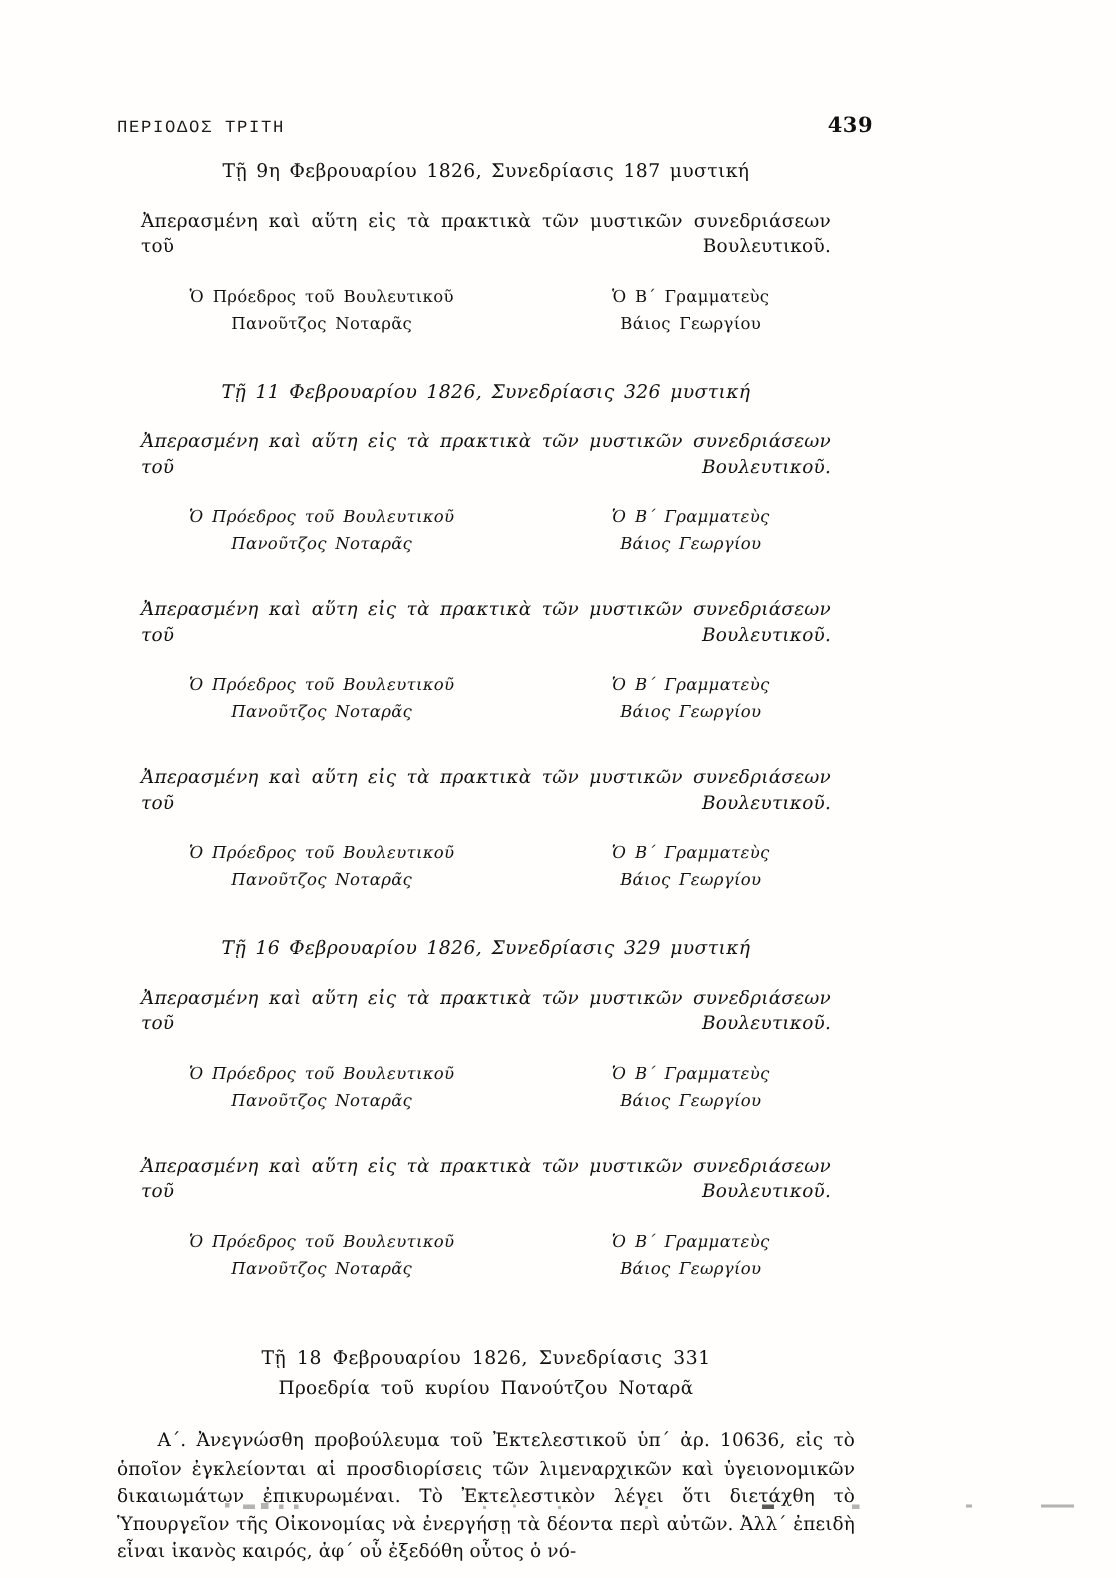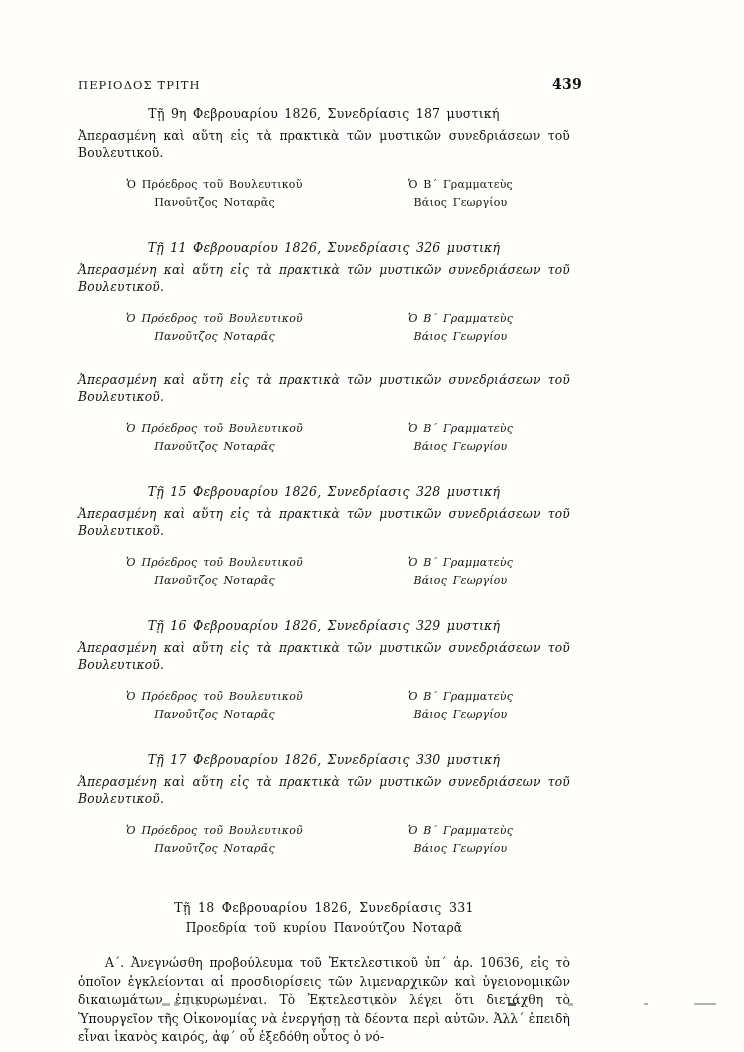--- a/index.html
+++ b/index.html
@@ -32,20 +32,21 @@
     width: 504px;
     display: flex;
     align-items: baseline;
     justify-content: space-between;
   }
   .head-title {
     font-size: 11.5px;
     letter-spacing: 1.1px;
     color: #1a1a1a;
     white-space: nowrap;
+    font-family: Liberation Mono, monospace;
   }
   .folio {
     font-size: 14px;
     font-weight: 700;
     color: #111;
     letter-spacing: 0.3px;
     text-align: center;
   }
 
   
@@ -68,21 +69,21 @@
     margin: 0 0 5px 0;
     word-spacing: 2px;
   }
 
   .session-note {
     text-align: justify;
     text-align-last: justify;
     font-size: 12.3px;
     line-height: 17px;
     letter-spacing: 0.15px;
-    margin: 0;
+    margin: 16px;
   }
 
   .signatures {
     display: flex;
     margin-top: 14px;
   }
   .sig-block {
     font-size: 11px;
     line-height: 18px;
     text-align: center;
@@ -182,21 +183,20 @@
           <span class="sig-name">Πανοῦτζος Νοταρᾶς</span>
         </div>
         <div class="sig-block sig-right">
           <span class="sig-role">Ὁ Β΄ Γραμματεὺς</span>
           <span class="sig-name">Βάιος Γεωργίου</span>
         </div>
       </div>
     </div>
 
     <div class="session">
-      <p class="session-heading">Τῇ 15 Φεβρουαρίου 1826, Συνεδρίασις 328 μυστική</p>
       <p class="session-note">Ἀπερασμένη καὶ αὕτη εἰς τὰ πρακτικὰ τῶν μυστικῶν συνεδριάσεων τοῦ Βουλευτικοῦ.</p>
       <div class="signatures">
         <div class="sig-block sig-left">
           <span class="sig-role">Ὁ Πρόεδρος τοῦ Βουλευτικοῦ</span>
           <span class="sig-name">Πανοῦτζος Νοταρᾶς</span>
         </div>
         <div class="sig-block sig-right">
           <span class="sig-role">Ὁ Β΄ Γραμματεὺς</span>
           <span class="sig-name">Βάιος Γεωργίου</span>
         </div>
@@ -212,21 +212,20 @@
           <span class="sig-name">Πανοῦτζος Νοταρᾶς</span>
         </div>
         <div class="sig-block sig-right">
           <span class="sig-role">Ὁ Β΄ Γραμματεὺς</span>
           <span class="sig-name">Βάιος Γεωργίου</span>
         </div>
       </div>
     </div>
 
     <div class="session">
-      <p class="session-heading">Τῇ 17 Φεβρουαρίου 1826, Συνεδρίασις 330 μυστική</p>
       <p class="session-note">Ἀπερασμένη καὶ αὕτη εἰς τὰ πρακτικὰ τῶν μυστικῶν συνεδριάσεων τοῦ Βουλευτικοῦ.</p>
       <div class="signatures">
         <div class="sig-block sig-left">
           <span class="sig-role">Ὁ Πρόεδρος τοῦ Βουλευτικοῦ</span>
           <span class="sig-name">Πανοῦτζος Νοταρᾶς</span>
         </div>
         <div class="sig-block sig-right">
           <span class="sig-role">Ὁ Β΄ Γραμματεὺς</span>
           <span class="sig-name">Βάιος Γεωργίου</span>
         </div>

